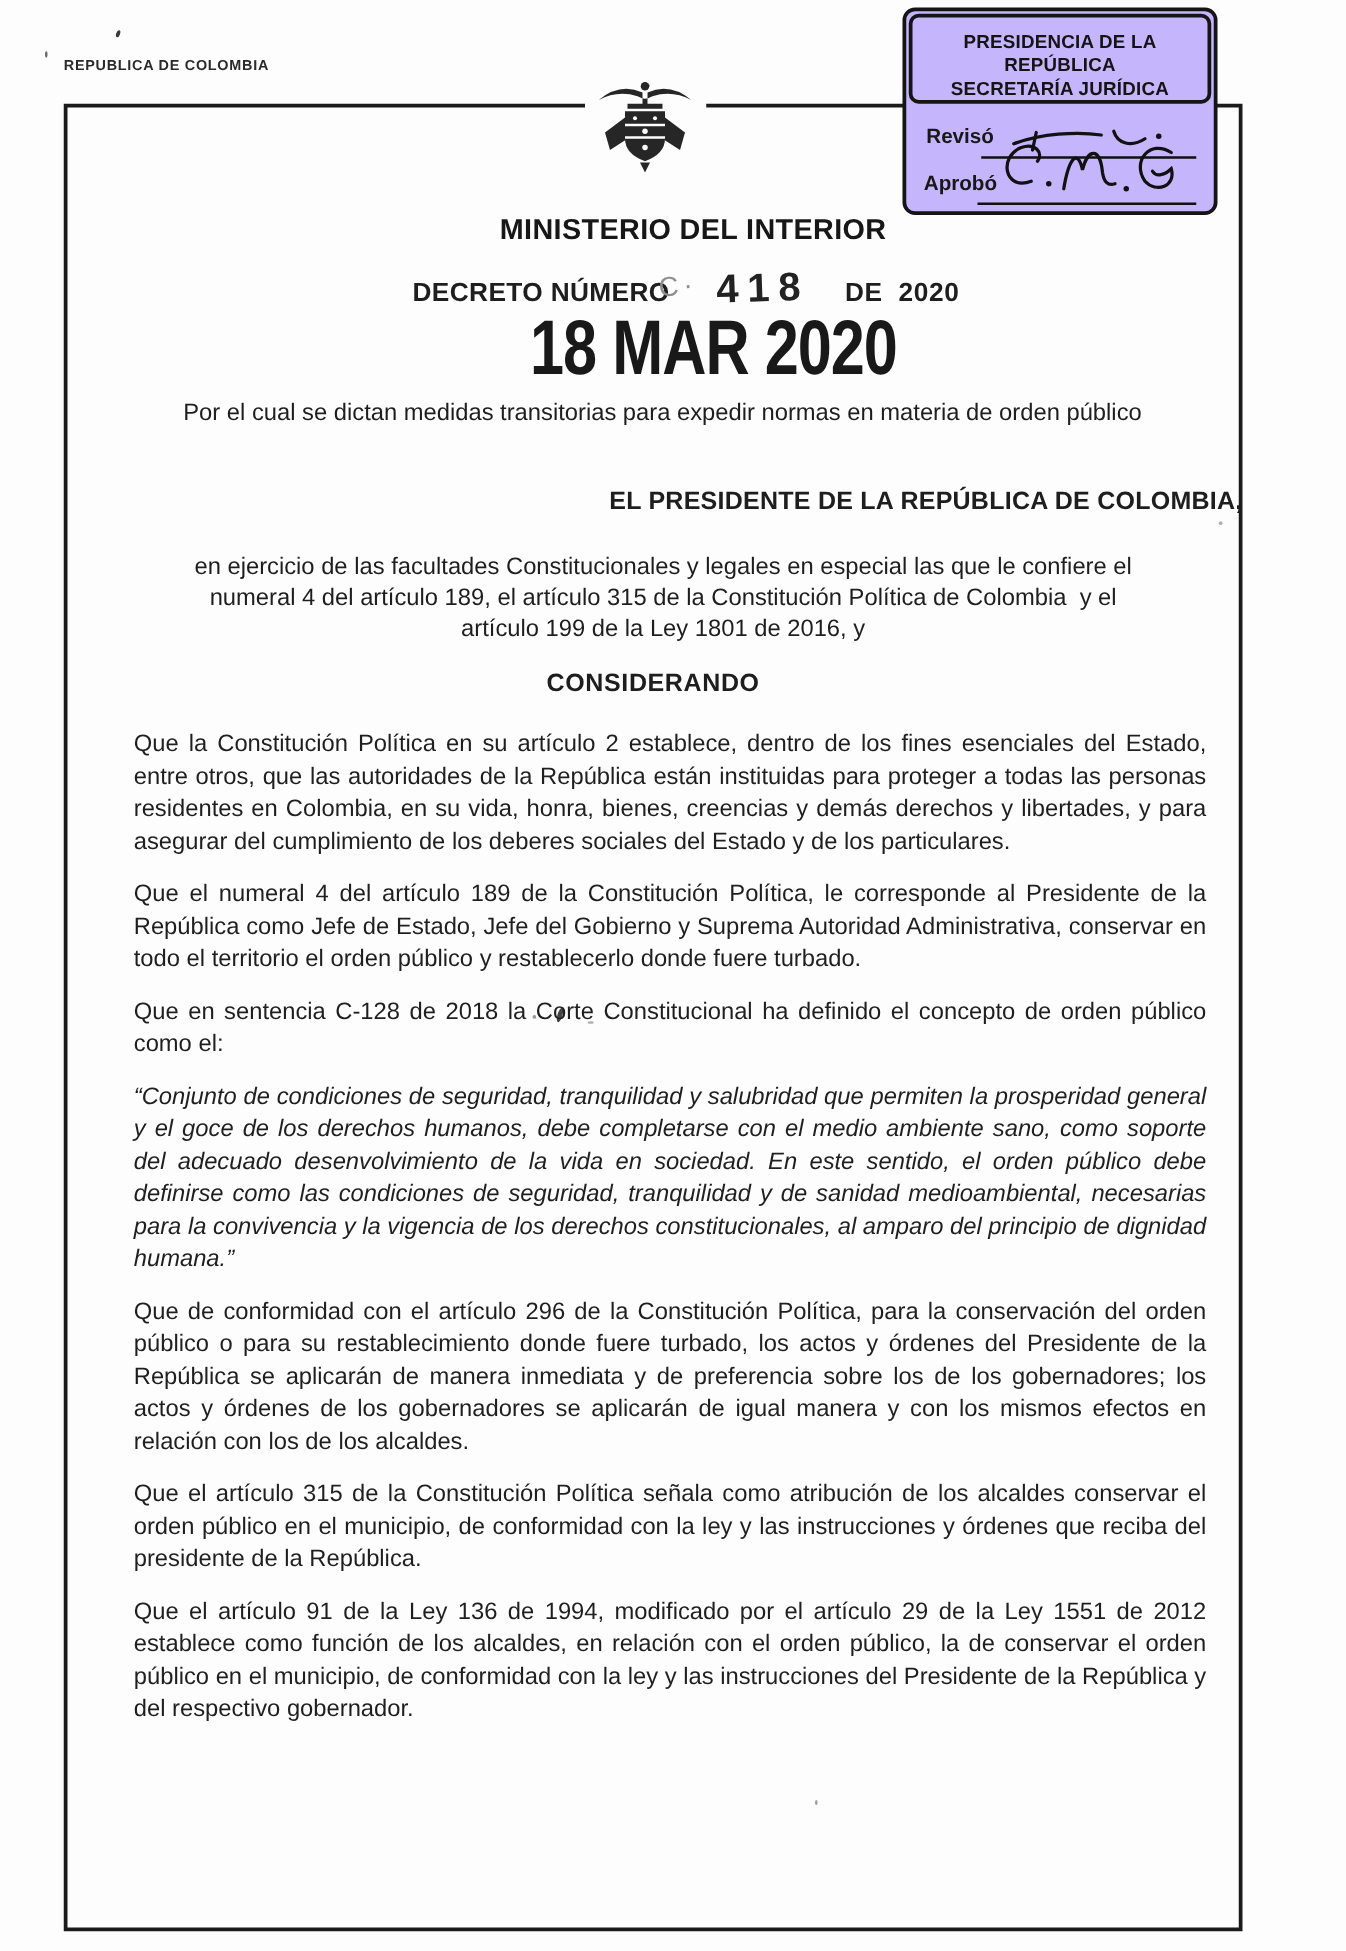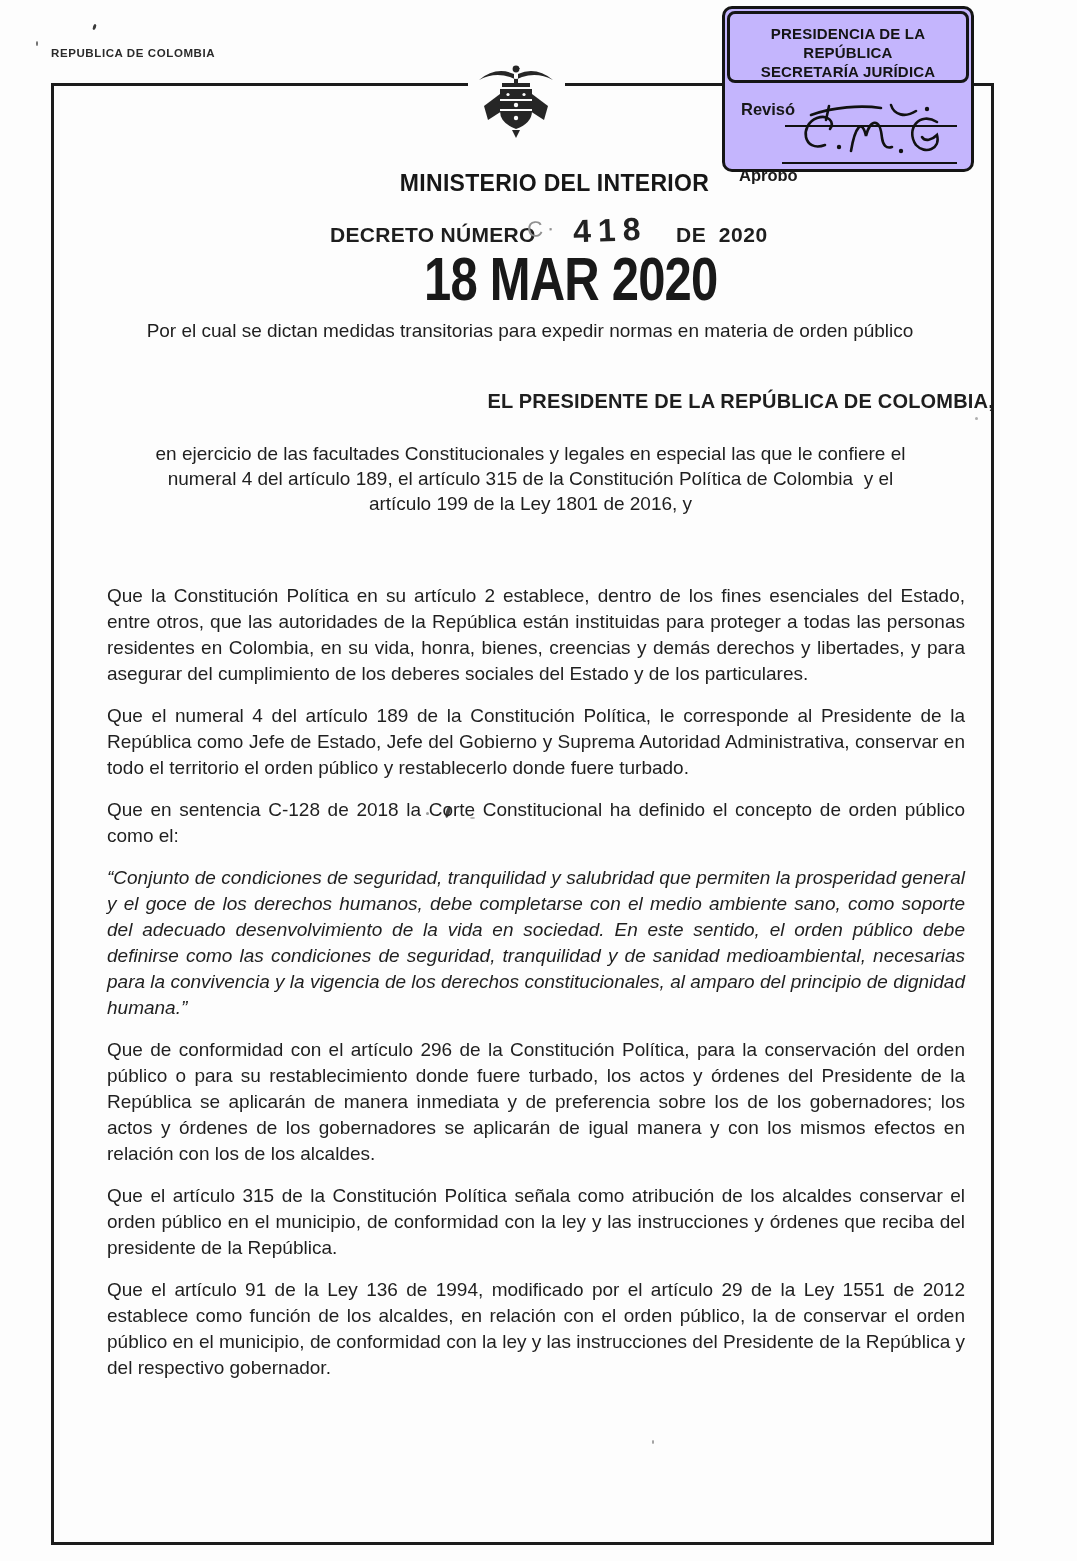--- a/index.html
+++ b/index.html
@@ -43,21 +43,21 @@
   .content p { margin:0 0 16px 0; }
   .content p.quote { font-style:italic; }
 
   .stamp-box { position:absolute; left:722px; top:6px; width:252px; height:166px;
     border:3px solid #151515; border-radius:10px; background:#c4b5fd; }
   .stamp-title { position:absolute; left:2px; top:2px; width:242px; height:72px;
     border:3px solid #151515; border-radius:8px; text-align:center; font-weight:bold;
     font-size:15px; line-height:19px; padding-top:10px; letter-spacing:0.2px; color:#141414; }
   .sig-label { position:absolute; font-weight:bold; font-size:16.5px; color:#181818; }
   .reviso-label { left:16px; top:91px; }
-  .aprobo-label { left:14px; top:129px;margin-top:28px; }
+  .aprobo-label { left:14px; top:129px; }
   .sig-line { position:absolute; border-bottom:2.5px solid #111; }
   .reviso-line { left:60px; top:116px; width:172px; }
   .aprobo-line { left:57px; top:153px; width:175px; }
   .reviso-sig { position:absolute; left:78px; top:84px; }
   .aprobo-sig { position:absolute; left:60px; top:100px; }
 
   .speck { position:absolute; background:#3a3a3a; border-radius:50%; }
   .s1 { left:93px;  top:24px;  width:3px; height:6px;  transform:rotate(20deg); }
   .s2 { left:36px;  top:41px;  width:2px; height:5px;  opacity:.75; }
   .s3 { left:446px; top:806px; width:4px; height:12px; transform:rotate(16deg); background:#454545; }
@@ -149,20 +149,21 @@
   <div class="subject">Por el cual se dictan medidas transitorias para expedir normas en materia de orden público</div>
 
   <div class="president">EL PRESIDENTE DE LA REPÚBLICA DE COLOMBIA,</div>
 
   <div class="powers">
     <div>en ejercicio de las facultades Constitucionales y legales en especial las que le confiere el</div>
     <div>numeral 4 del artículo 189, el artículo 315 de la Constitución Política de Colombia  y el</div>
     <div>artículo 199 de la Ley 1801 de 2016, y</div>
   </div>
 
+  <div class="considerando">CONSIDERANDO</div>
 
   <div class="content">
     <p>Que la Constitución Política en su artículo 2 establece, dentro de los fines esenciales del Estado, entre otros, que las autoridades de la República están instituidas para proteger a todas las personas residentes en Colombia, en su vida, honra, bienes, creencias y demás derechos y libertades, y para asegurar del cumplimiento de los deberes sociales del Estado y de los particulares.</p>
     <p>Que el numeral 4 del artículo 189 de la Constitución Política, le corresponde al Presidente de la República como Jefe de Estado, Jefe del Gobierno y Suprema Autoridad Administrativa, conservar en todo el territorio el orden público y restablecerlo donde fuere turbado.</p>
     <p>Que en sentencia C-128 de 2018 la Corte Constitucional ha definido el concepto de orden público como el:</p>
     <p class="quote">“Conjunto de condiciones de seguridad, tranquilidad y salubridad que permiten la prosperidad general y el goce de los derechos humanos, debe completarse con el medio ambiente sano, como soporte del adecuado desenvolvimiento de la vida en sociedad. En este sentido, el orden público debe definirse como las condiciones de seguridad, tranquilidad y de sanidad medioambiental, necesarias para la convivencia y la vigencia de los derechos constitucionales, al amparo del principio de dignidad humana.”</p>
     <p>Que de conformidad con el artículo 296 de la Constitución Política, para la conservación del orden público o para su restablecimiento donde fuere turbado, los actos y órdenes del Presidente de la República se aplicarán de manera inmediata y de preferencia sobre los de los gobernadores; los actos y órdenes de los gobernadores se aplicarán de igual manera y con los mismos efectos en relación con los de los alcaldes.</p>
     <p>Que el artículo 315 de la Constitución Política señala como atribución de los alcaldes conservar el orden público en el municipio, de conformidad con la ley y las instrucciones y órdenes que reciba del presidente de la República.</p>
     <p>Que el artículo 91 de la Ley 136 de 1994, modificado por el artículo 29 de la Ley 1551 de 2012 establece como función de los alcaldes, en relación con el orden público, la de conservar el orden público en el municipio, de conformidad con la ley y las instrucciones del Presidente de la República y del respectivo gobernador.</p>
   </div>

